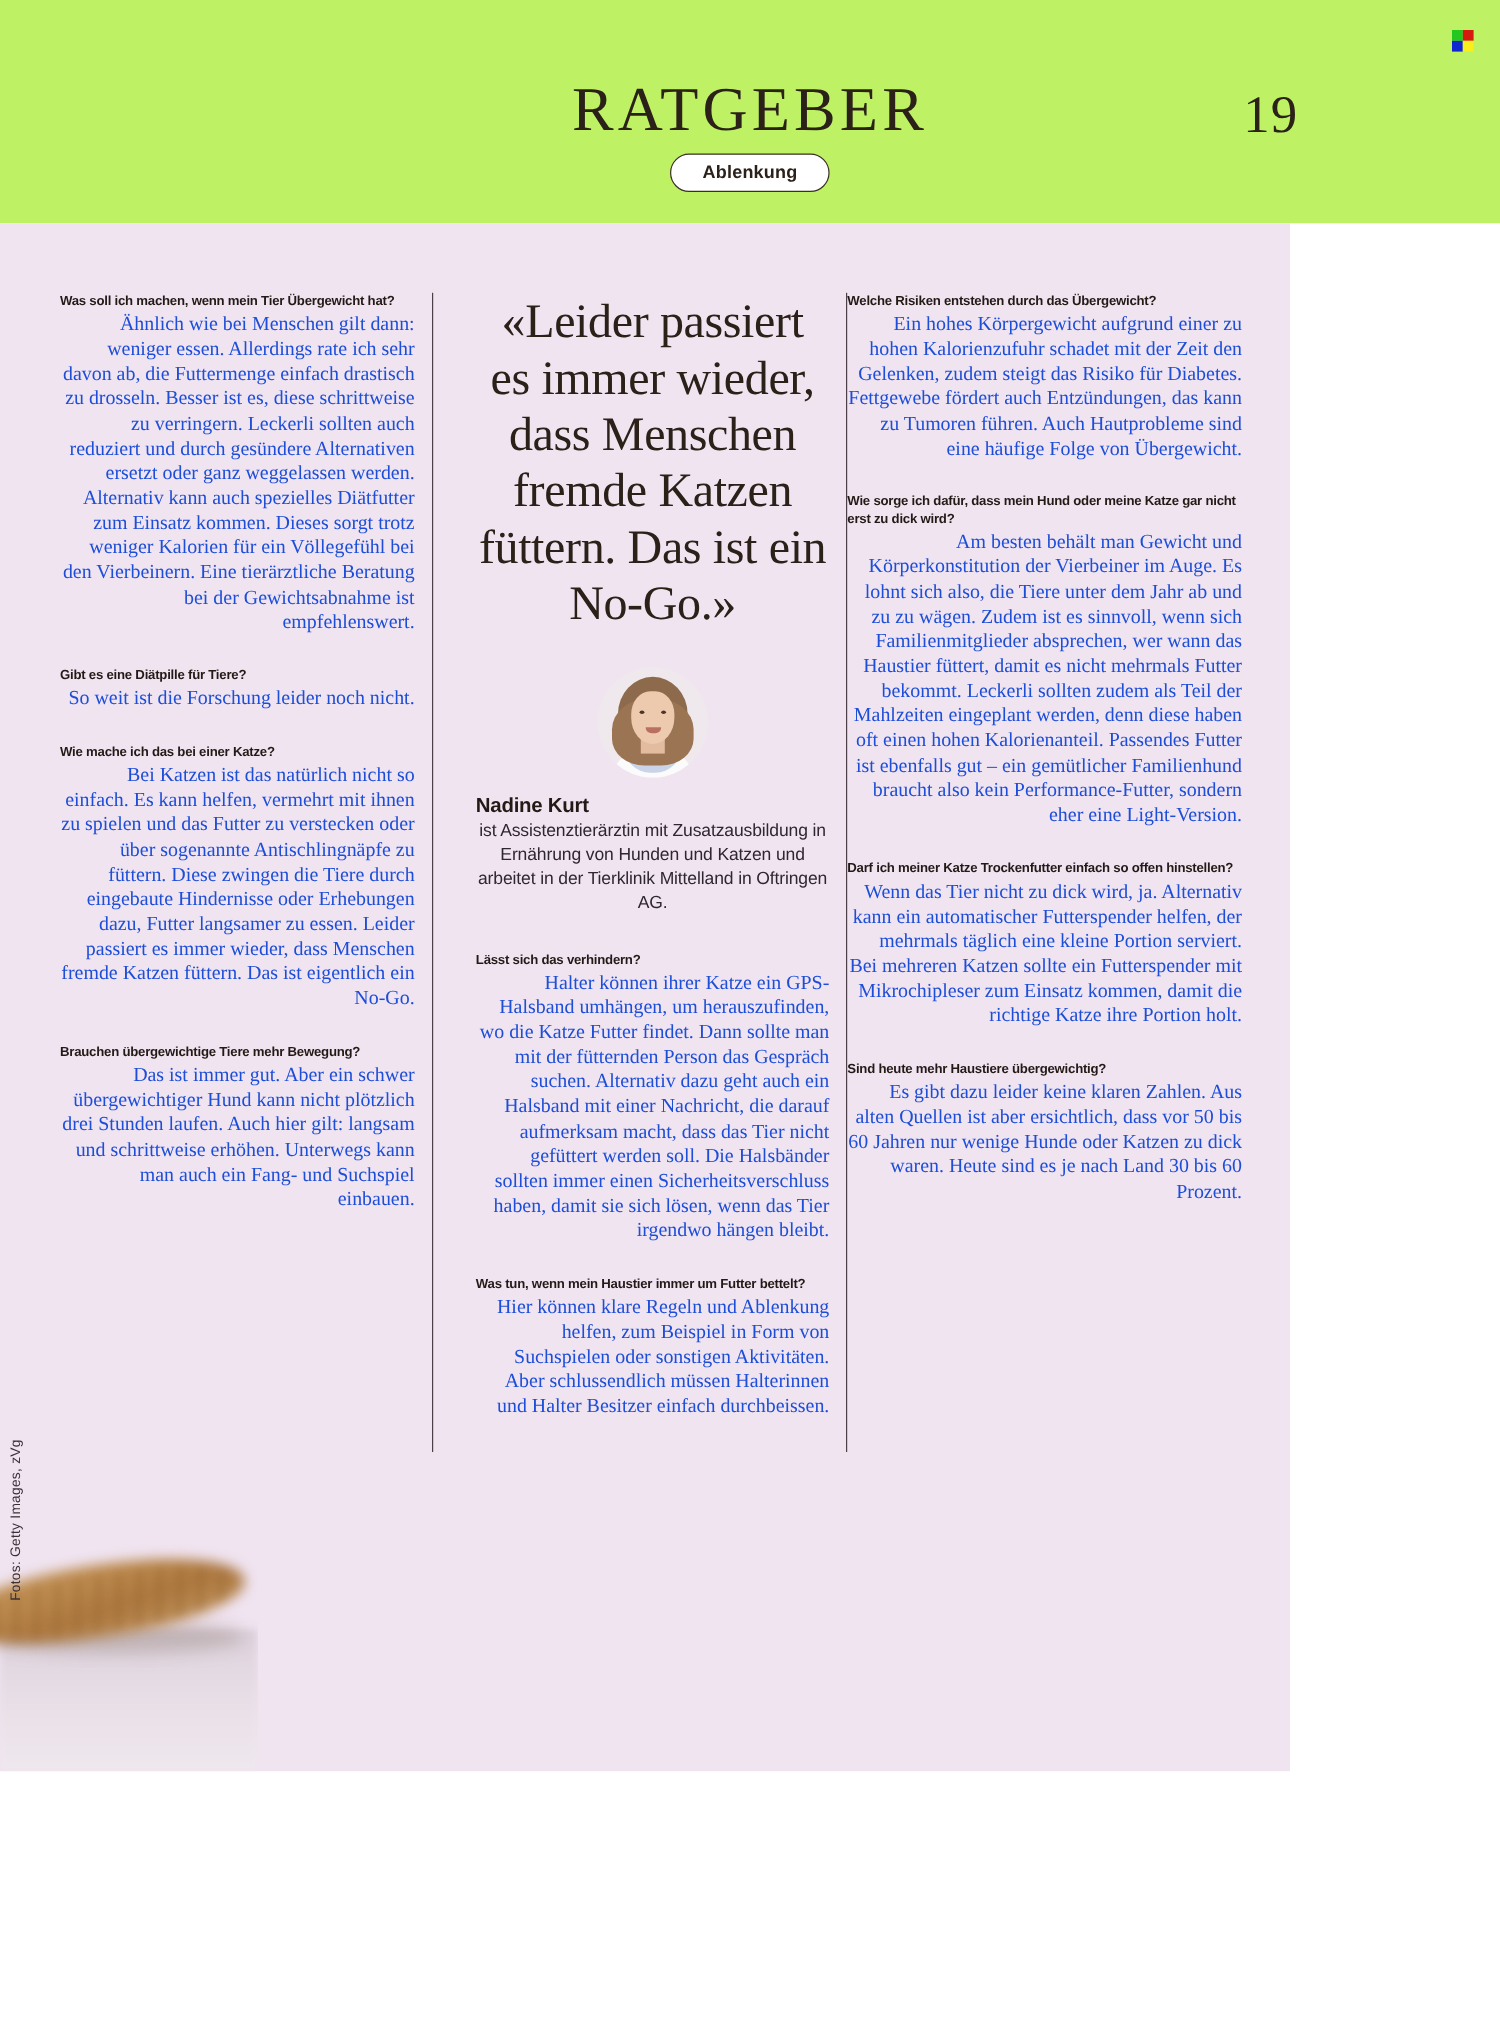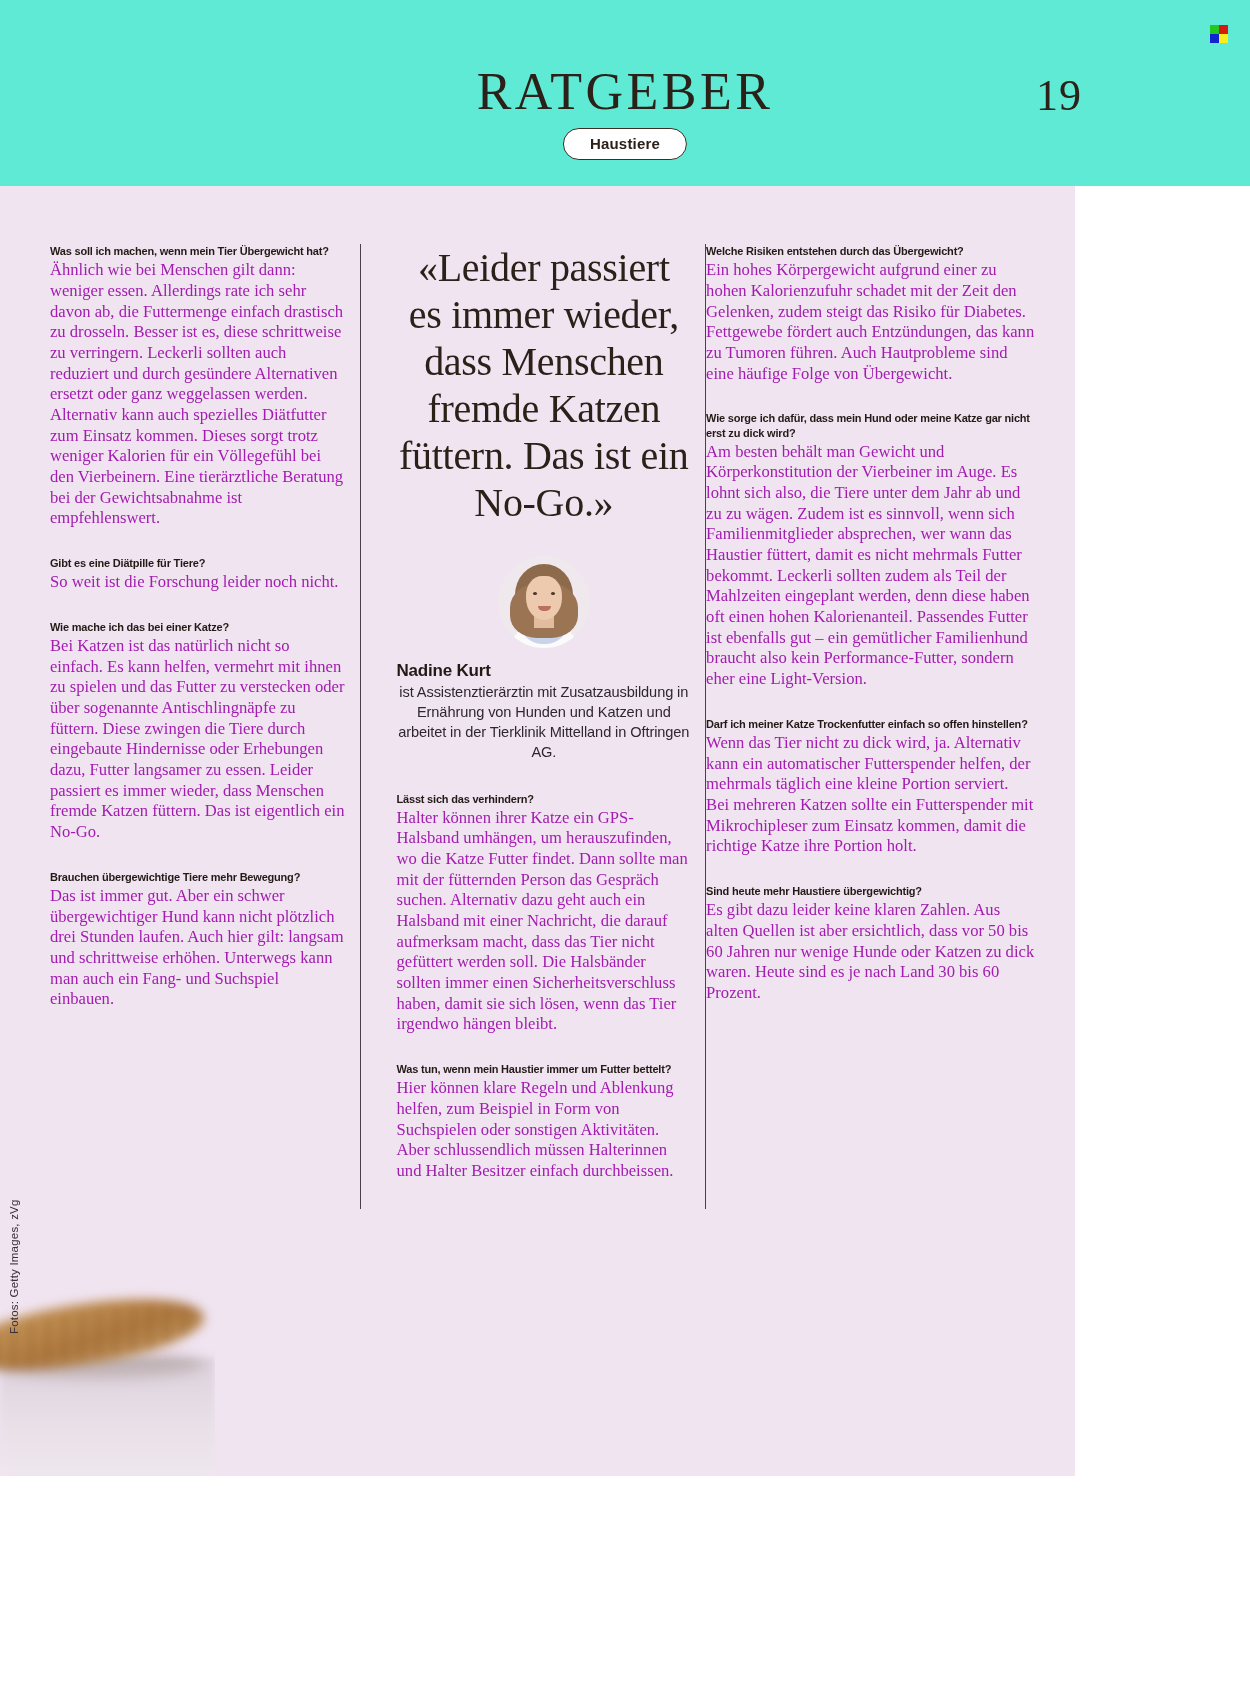--- a/index.html
+++ b/index.html
@@ -12,21 +12,21 @@
     position: relative;
     overflow: hidden;
   }
 
   
   .masthead {
     position: absolute;
     left: 0; top: 0;
     width: 1250px;
     height: 186px;
-    background: #5eead4;
+    background: #bef264;
   }
   .reg-mark {
     position: absolute;
     right: 22px; top: 25px;
     width: 18px; height: 18px;
     display: grid;
     grid-template-columns: 1fr 1fr;
     grid-template-rows: 1fr 1fr;
   }
   .reg-mark i { display: block; }
@@ -155,23 +155,23 @@
     font-weight: 700;
     line-height: 1.30;
     color: #231a16;
     margin: 0 0 2px 0;
     letter-spacing: -0.2px;
   }
   p.a {
     font-family: "Liberation Serif", serif;
     font-size: 16.6px;
     line-height: 1.245;
-    color: #a21caf;
+    color: #1d4ed8;
     margin: 0;
-    text-align: left;
+    text-align: right;
     hyphens: none;
   }
   .blk { margin-bottom: 27px; }
   .blk:last-child { margin-bottom: 0; }
 
   
   .pullquote {
     font-family: "Liberation Serif", serif;
     font-size: 40px;
     line-height: 1.175;
@@ -260,21 +260,21 @@
 
 <div class="masthead">
   <div class="reg-mark">
     <i></i>
     <i></i>
     <i></i>
     <i></i>
   </div>
   <div class="kicker-title">RATGEBER</div>
   <div class="page-number">19</div>
-  <div class="pill">Haustiere</div>
+  <div class="pill">Ablenkung</div>
 </div>
 
 <div class="panel">
 
   <div class="worm-photo">
     <div class="floor"></div>
     <div class="shadow"></div>
     <div class="body"></div>
     <div class="seg"></div>
   </div>

